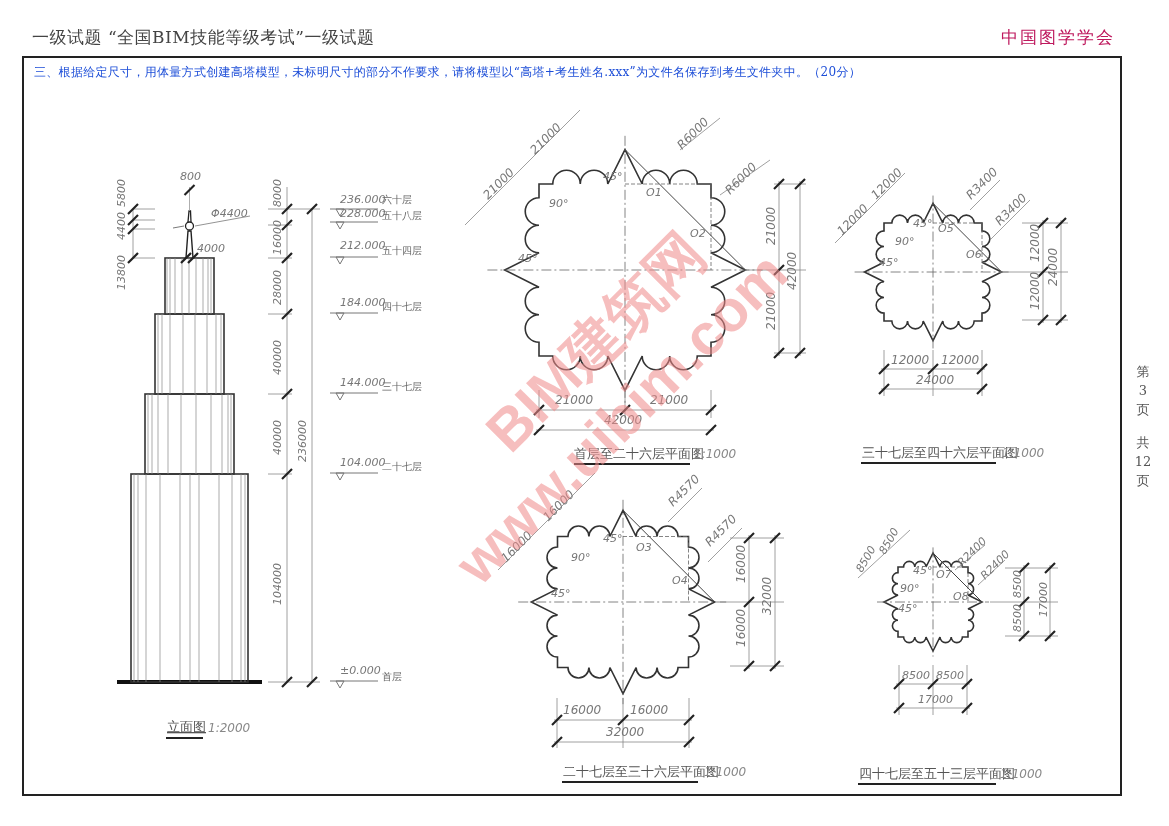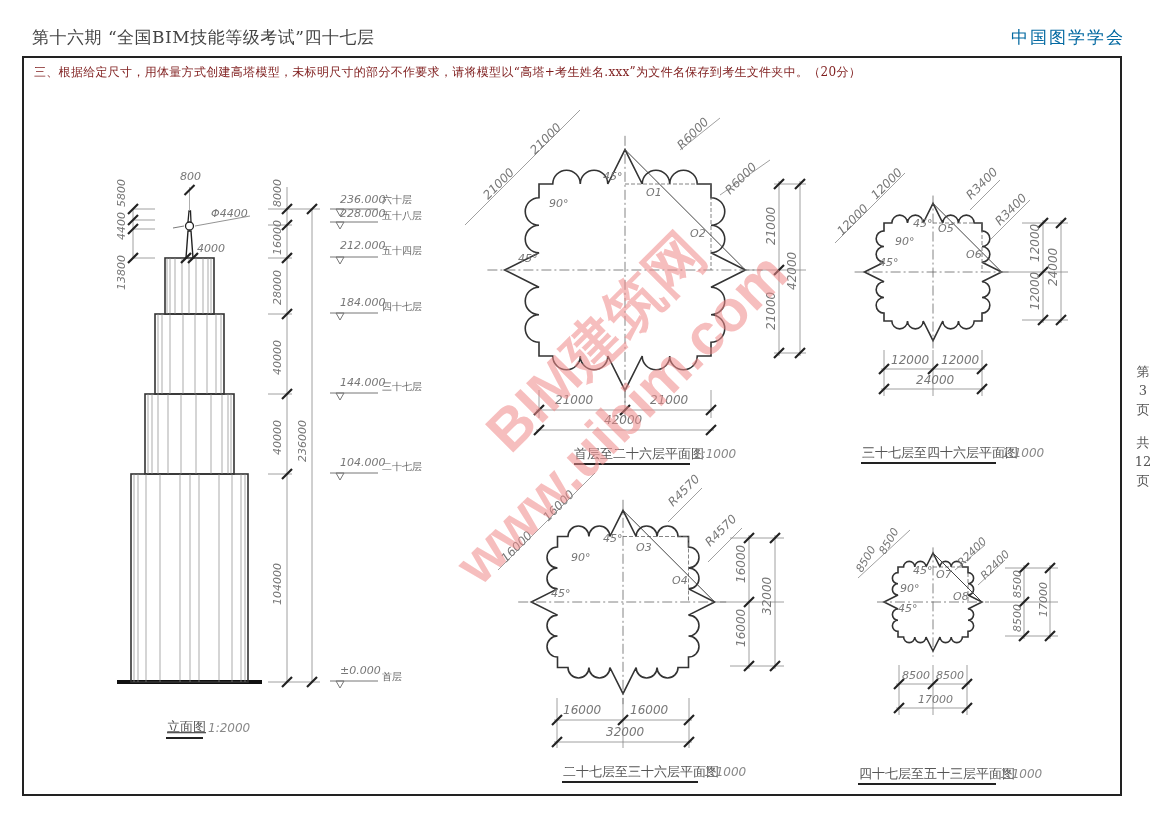--- a/index.html
+++ b/index.html
@@ -1,34 +1,34 @@
 <!DOCTYPE html>
 <html><head>
 <meta charset="utf-8">
 <style>
   html,body{margin:0;padding:0;background:#fff;}
   body{width:1169px;height:826px;position:relative;overflow:hidden;font-family:"DejaVu Serif",serif;color:#333;}
   .hdr-left{position:absolute;left:32px;top:26px;font-size:17px;color:#444;letter-spacing:0.5px;}
-  .hdr-right{position:absolute;right:44px;top:26px;font-size:17px;color:#0369a1;letter-spacing:2px;}
+  .hdr-right{position:absolute;right:54px;top:26px;font-size:17px;color:#be185d;letter-spacing:2px;}
   .frame{position:absolute;left:22px;top:56px;width:1100px;height:740px;border:2px solid #222;box-sizing:border-box;}
-  .question{position:absolute;left:34px;top:64px;font-size:12px;color:#7f1d1d;letter-spacing:0.3px;}
+  .question{position:absolute;left:34px;top:64px;font-size:12px;color:#1d4ed8;letter-spacing:0.3px;}
   .page-no{position:absolute;left:1133px;top:362px;width:20px;font-size:13px;color:#555;text-align:center;line-height:19px;}
   .page-no span{display:block;}
   svg{position:absolute;left:0;top:0;}
   .dim{font-family:"DejaVu Sans",sans-serif;font-style:italic;fill:#777;font-size:12px;}
   .dim-sm{font-family:"DejaVu Sans",sans-serif;font-style:italic;fill:#777;font-size:11px;}
   .lbl{font-family:"DejaVu Serif",serif;fill:#555;font-size:13px;}
   .lvl{font-family:"DejaVu Serif",serif;fill:#666;font-size:10px;}
   .scale{font-family:"DejaVu Sans",sans-serif;font-style:italic;fill:#888;font-size:12px;}
   .wm{font-family:"Liberation Sans",sans-serif;font-weight:bold;fill:#f08a8a;opacity:0.55;}
 </style>
 </head>
 <body>
 
-<div class="hdr-left">第十六期 “全国BIM技能等级考试”四十七层</div>
+<div class="hdr-left">一级试题 “全国BIM技能等级考试”一级试题</div>
 <div class="hdr-right">中国图学学会</div>
 <div class="frame"></div>
 <div class="question">三、根据给定尺寸，用体量方式创建高塔模型，未标明尺寸的部分不作要求，请将模型以“高塔+考生姓名.xxx”为文件名保存到考生文件夹中。（20分）</div>
 
 <div class="page-no">
   <span>第</span>
   <span>3</span>
   <span>页</span>
   <span style="height:14px"></span>
   <span>共</span>

